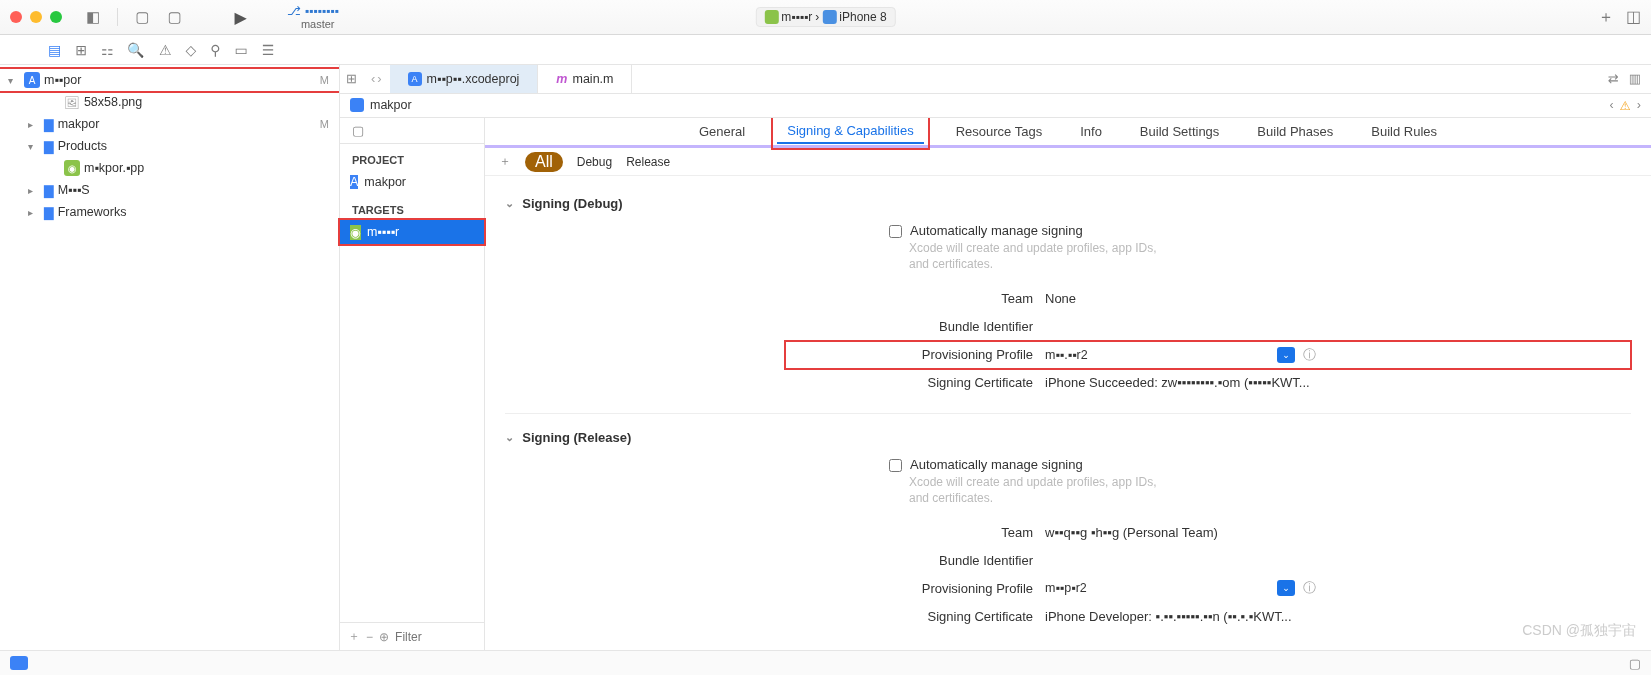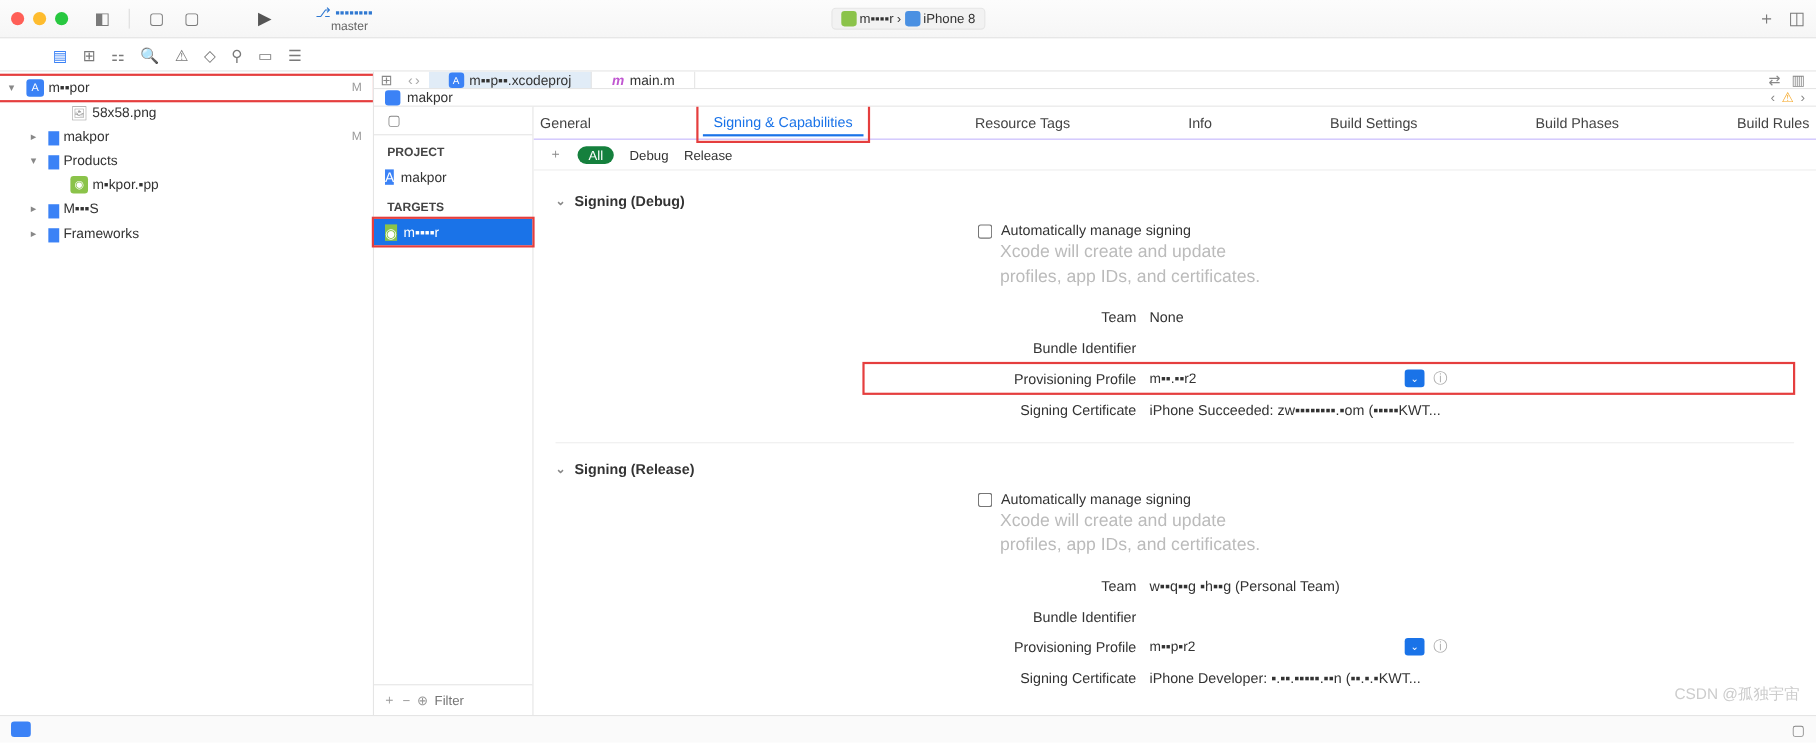--- a/index.html
+++ b/index.html
@@ -62,36 +62,36 @@
 
 .body-split { flex:1; display:flex; }
 .targets-col { width:145px; border-right:1px solid #e5e5e5; display:flex; flex-direction:column; }
 .targets-col .row-icon { height:26px; display:flex; align-items:center; padding-left:12px; color:#888; border-bottom:1px solid #e5e5e5; }
 .targets-col .sect-hdr { font-size:11px; font-weight:600; color:#444; padding:10px 12px 4px; }
 .targets-col .item { display:flex; align-items:center; gap:6px; height:24px; padding:0 10px; font-size:12.5px; }
 .targets-col .item.sel { background:#1a73e8; color:#fff; }
 .targets-col .filter { margin-top:auto; height:28px; border-top:1px solid #e5e5e5; display:flex; align-items:center; gap:6px; padding:0 8px; color:#999; font-size:12px; }
 
 .main-col { flex:1; display:flex; flex-direction:column; overflow:auto; }
-.main-tabs { height:30px; display:flex; align-items:center; justify-content:space-between; gap:26px; border-bottom:1px solid #c4b5fd; font-size:13px; color:#444; }
+.main-tabs { height:30px; display:flex; align-items:center; justify-content:center; gap:26px; border-bottom:3px solid #c4b5fd; font-size:13px; color:#444; }
 .main-tabs .ct { cursor:default; padding:4px 6px; }
 .main-tabs .ct.active { color:#1a73e8; border-bottom:2px solid #1a73e8; outline:2px solid #e53e3e; outline-offset:4px; padding:4px 10px; }
 
 .config-bar { height:28px; display:flex; align-items:center; gap:14px; padding:0 14px; border-bottom:1px solid #eee; font-size:12px; }
 .config-bar .plus { color:#888; }
-.pill { background:#15803d; color:#fff; border-radius:10px; padding:1px 10px; font-size:12px; }
+.pill { background:#a16207; color:#fff; border-radius:10px; padding:1px 10px; font-size:16px; }
 
 .content { padding:10px 20px 20px; }
 .section-hdr { display:flex; align-items:center; gap:8px; font-weight:600; font-size:13px; margin:10px 0 12px; }
 .section-hdr .chev { color:#888; font-size:11px; }
 
 .form-area { padding-left:280px; }
 .check-row { display:flex; align-items:center; gap:8px; margin-bottom:2px; }
 .check-row input { margin-top:2px; }
-.hint { color:#bbb; font-size:16px; margin-left:20px; max-width:260px; line-height:1.35; margin-bottom:12px; }
+.hint { color:#bbb; font-size:12px; margin-left:20px; max-width:260px; line-height:1.35; margin-bottom:12px; }
 .field { display:flex; align-items:center; height:28px; }
 .field .lbl { width:260px; text-align:right; padding-right:12px; font-size:13px; color:#333; }
 .field .val { font-size:13px; }
 .field .input { width:260px; height:22px; border:1px solid #ddd; border-radius:3px; padding:0 6px; font-size:12.5px; }
 .field .drop { width:250px; display:flex; align-items:center; justify-content:space-between; font-size:12.5px; }
 .drop-btn { width:18px; height:16px; background:#1a73e8; border-radius:3px; color:#fff; font-size:9px; display:flex; align-items:center; justify-content:center; }
 .info-ic { color:#aaa; margin-left:8px; }
 .sep-line { height:1px; background:#eee; margin:16px 0; }
 
 .footer { position:absolute; bottom:0; left:0; right:0; height:25px; background:#fafafa; border-top:1px solid #e5e5e5; display:flex; align-items:center; padding:0 10px; }

